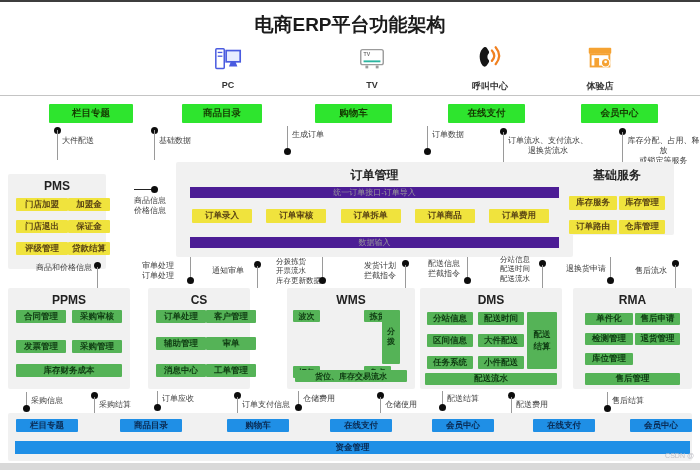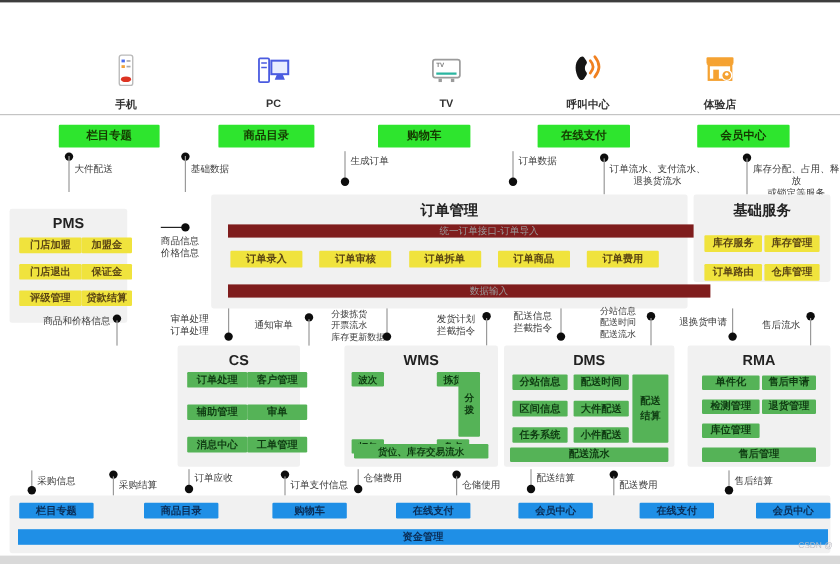--- a/index.html
+++ b/index.html
@@ -16,52 +16,42 @@
   .clabel{font-size:9px;font-weight:bold;color:#333;margin-top:2px;}
   .pill{position:absolute;display:flex;align-items:center;justify-content:center;font-weight:bold;border-radius:1px;}
   .pgb{background:#2ee52e;color:#143a00;font-size:9.5px;height:19px;}
   .pb{background:#1f8fe6;color:#0a2c55;font-size:8.5px;height:13px;}
   .box{position:absolute;background:#f1f1f1;border-radius:2px;}
   .box-title{font-size:12px;font-weight:bold;color:#222;text-align:center;padding-top:5px;}
   .dot{position:absolute;width:7px;height:7px;border-radius:50%;background:#0d0d0d;}
   .vline{position:absolute;width:1px;background:#9a9a9a;}
   .hline{position:absolute;height:1px;background:#222;}
   .conn-label{position:absolute;font-size:8px;color:#3c3c3c;font-weight:500;line-height:1.25;white-space:pre-line;}
-  .whitebar{position:absolute;background:#7f1d1d;color:#9a9a9a;font-size:8px;display:flex;align-items:center;justify-content:center;padding-left:33px;}
+  .whitebar{position:absolute;background:#4c1d95;color:#9a9a9a;font-size:8px;display:flex;align-items:center;justify-content:center;}
   .grid2{display:grid;justify-content:space-between;}
   .gpill{position:relative;display:flex;align-items:center;justify-content:center;font-weight:bold;border-radius:1px;}
   .gy{background:#f0e33d;color:#5a4514;font-size:8.5px;height:13px;}
   .gg{background:#55b357;color:#0f3c12;font-size:8.5px;height:13px;}
   .gg-sm{background:#55b357;color:#0f3c12;font-size:8px;height:12px;}
   .widepill{position:absolute;display:flex;align-items:center;justify-content:center;
     background:#55b357;color:#0f3c12;font-size:8.5px;font-weight:bold;height:13px;border-radius:1px;}
   .tallpill{position:absolute;display:flex;align-items:center;justify-content:center;text-align:center;
     background:#55b357;color:#0f3c12;font-size:8px;font-weight:bold;white-space:pre-line;line-height:1.3;border-radius:1px;}
   .fundsbar{position:absolute;left:15px;top:441px;width:675px;height:13px;background:#1f8fe6;color:#0a2c55;
     font-size:8.5px;font-weight:bold;display:flex;align-items:center;justify-content:center;}
   .watermark{position:absolute;right:6px;top:452px;font-size:7px;color:#bfbfc6;}
 </style>
 </head>
 <body>
 
 <div id="canvas">
   <div class="topbar"></div>
+  <div class="title">电商ERP平台功能架构</div>
   <div class="divider"></div>
 
-  <div class="channel" style="left:75px">
-    <svg class="cicon" viewBox="0 0 32 32">
-      <rect x="10" y="2" width="12" height="27" rx="2" fill="#ffffff" stroke="#b9b9b9" stroke-width="1.2"></rect>
-      <rect x="12" y="6" width="3" height="2.5" fill="#4a6cf0"></rect>
-        <rect x="16.5" y="6.5" width="3.5" height="1.5" fill="#aaaaaa"></rect>
-      <rect x="12" y="11" width="3" height="2.5" fill="#f0a23c"></rect>
-        <rect x="16.5" y="11.5" width="3.5" height="1.5" fill="#aaaaaa"></rect>
-      <ellipse cx="16" cy="23.5" rx="4.5" ry="2.5" fill="#dd3322"></ellipse>
-    </svg>
-    <div class="clabel">手机</div>
-  </div>
   <div class="channel" style="left:198px">
     <svg class="cicon" viewBox="0 0 32 32">
       <rect x="3" y="5" width="9" height="21" rx="1" fill="none" stroke="#4a5be0" stroke-width="1.6"></rect>
       <line x1="5" y1="9" x2="10" y2="9" stroke="#4a5be0" stroke-width="1.4"></line>
       <line x1="5" y1="13" x2="10" y2="13" stroke="#4a5be0" stroke-width="1.4"></line>
       <rect x="14" y="7" width="15" height="12" fill="#e8ecff" stroke="#4a5be0" stroke-width="1.8"></rect>
       <path d="M19 19 L17 24 L26 24 L24 19 Z" fill="#4a5be0"></path>
     </svg>
     <div class="clabel">PC</div>
   </div>
@@ -150,21 +140,21 @@
     <div style="position:absolute;left:16px;top:47px;width:357px;display:flex;justify-content:space-between;">
       <div class="gpill gy" style="width:60px;height:14px">订单录入</div>
       <div class="gpill gy" style="width:60px;height:14px">订单审核</div>
       <div class="gpill gy" style="width:60px;height:14px">订单拆单</div>
       <div class="gpill gy" style="width:60px;height:14px">订单商品</div>
       <div class="gpill gy" style="width:60px;height:14px">订单费用</div>
     </div>
     <div class="whitebar" style="left:14px;top:75px;width:369px;height:11px">数据输入</div>
   </div>
 
-  <div class="box" style="left:578px;top:162px;width:114px;height:73px">
+  <div class="box" style="left:560px;top:162px;width:114px;height:73px">
     <div class="box-title">基础服务</div>
     <div class="grid2" style="grid-template-columns:48px 46px;row-gap:10px;padding:12px 9px 0 9px;">
       <div class="gpill gy" style="height:14px">库存服务</div>
       <div class="gpill gy" style="height:14px">库存管理</div>
       <div class="gpill gy" style="height:14px">订单路由</div>
       <div class="gpill gy" style="height:14px">仓库管理</div>
     </div>
   </div>
 
   <div class="conn-label" style="left:36px;top:263px">商品和价格信息</div>
@@ -203,20 +193,30 @@
   <div class="vline" style="left:542px;top:265px;height:23px"></div>
 
   <div class="conn-label" style="left:566px;top:264px">退换货申请</div>
   <div class="vline" style="left:610px;top:257px;height:22px"></div>
   <div class="dot" style="left:607px;top:277px"></div>
 
   <div class="conn-label" style="left:635px;top:266px">售后流水</div>
   <div class="dot" style="left:672px;top:260px"></div>
   <div class="vline" style="left:675px;top:265px;height:23px"></div>
 
+  <div class="box" style="left:8px;top:288px;width:122px;height:101px">
+    <div class="box-title">PPMS</div>
+    <div class="grid2" style="grid-template-columns:50px 50px;row-gap:17px;padding:3px 8px 0 8px;">
+      <div class="gpill gg">合同管理</div>
+      <div class="gpill gg">采购审核</div>
+      <div class="gpill gg">发票管理</div>
+      <div class="gpill gg">采购管理</div>
+    </div>
+    <div class="widepill" style="left:8px;top:76px;width:106px">库存财务成本</div>
+  </div>
 
   <div class="box" style="left:148px;top:288px;width:102px;height:101px">
     <div class="box-title">CS</div>
     <div class="grid2" style="grid-template-columns:50px 50px;row-gap:14px;padding:3px 8px 0 8px;">
       <div class="gpill gg">订单处理</div>
       <div class="gpill gg">客户管理</div>
       <div class="gpill gg">辅助管理</div>
       <div class="gpill gg">审单</div>
       <div class="gpill gg">消息中心</div>
       <div class="gpill gg">工单管理</div>

